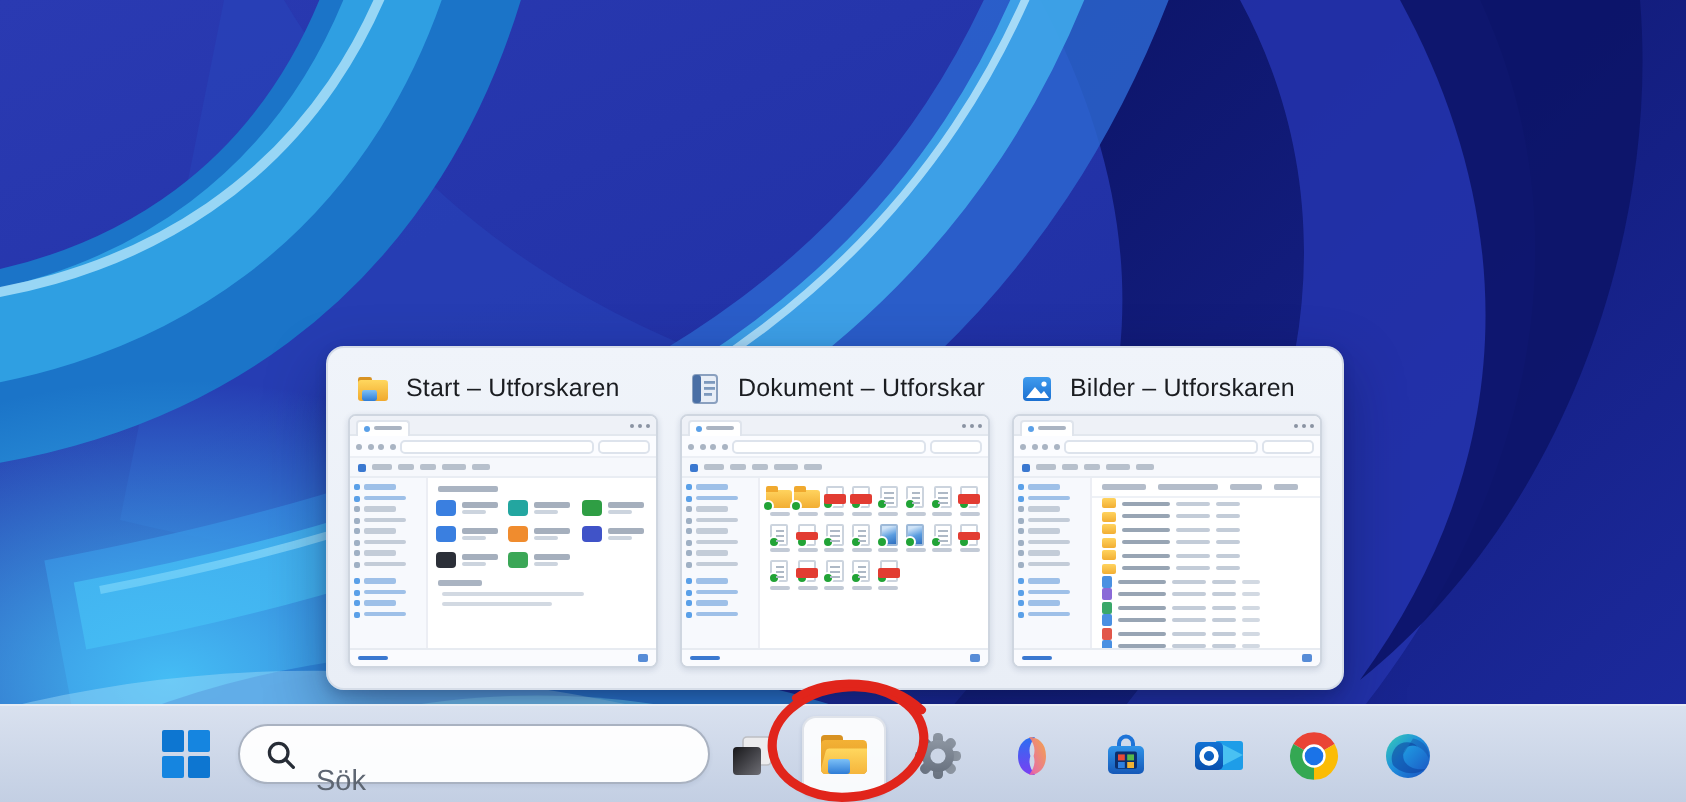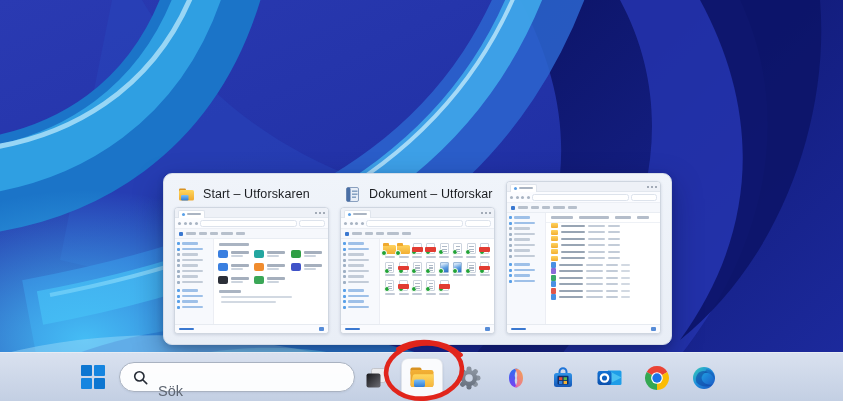--- a/index.html
+++ b/index.html
@@ -534,20 +534,36 @@
             </div>
           </div>
           <div class="t-status">
             <span class="sb"></span>
             <span class="sq"></span>
           </div>
         </div>
     </div>
 
     <div class="pv-col">
+      <div class="pv-head">
+        <span class="pv-ico">
+          <svg viewBox="0 0 17 17" width="17" height="17">
+            <defs>
+                <linearGradient id="mp1" x1="0" y1="0" x2="0" y2="1">
+              <stop offset="0" stop-color="#3f9bee"></stop>
+                  <stop offset="1" stop-color="#1b6fd0"></stop>
+                </linearGradient>
+              </defs>
+            <rect x="1.5" y="2.5" width="14" height="12" rx="2" fill="url(#mp1)"></rect>
+            <path d="M3 13 L7.5 7.5 L10.5 11 L12 9.5 L14.5 13 Z" fill="#fff"></path>
+            <circle cx="12" cy="6" r="1.3" fill="#fff"></circle>
+          </svg>
+        </span>
+        <span class="pv-title">Bilder – Utforskaren</span>
+      </div>
       <div class="thumb">
           <div class="t-chrome">
             <div class="t-title">
               <span class="t-tab">
                 <span class="t-dot"></span>
                 <span class="bar" style="width: 14px; height: 2.5px; background: rgb(170, 180, 194);"></span>
               </span>
               <span class="t-dots">
                 <span class="bar" style="width: 2px; height: 2px; background: rgb(138, 147, 162);"></span>
                 <span class="bar" style="width: 2px; height: 2px; background: rgb(138, 147, 162);"></span>

